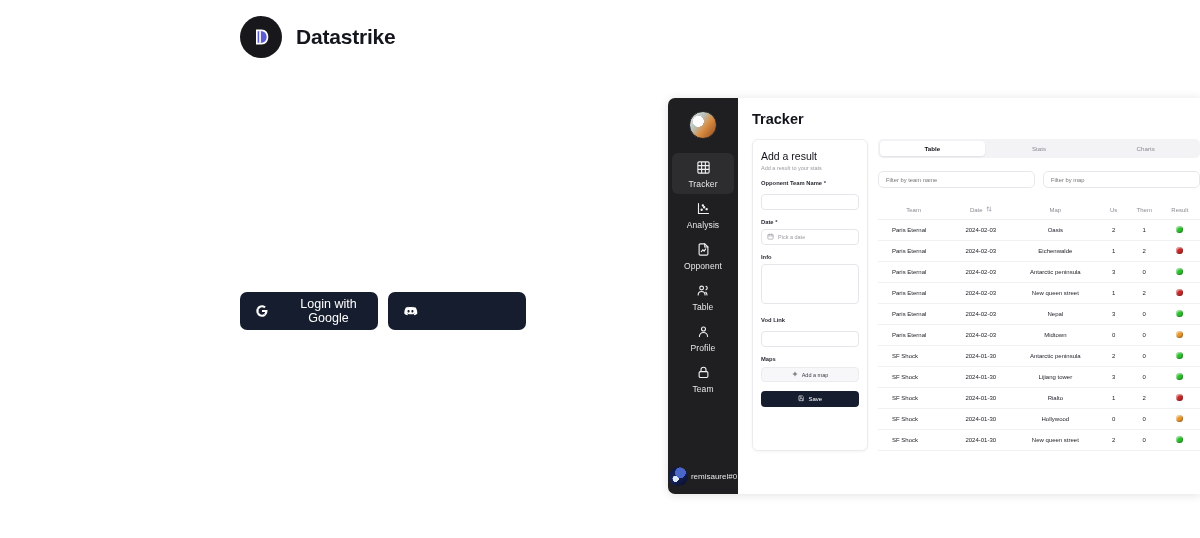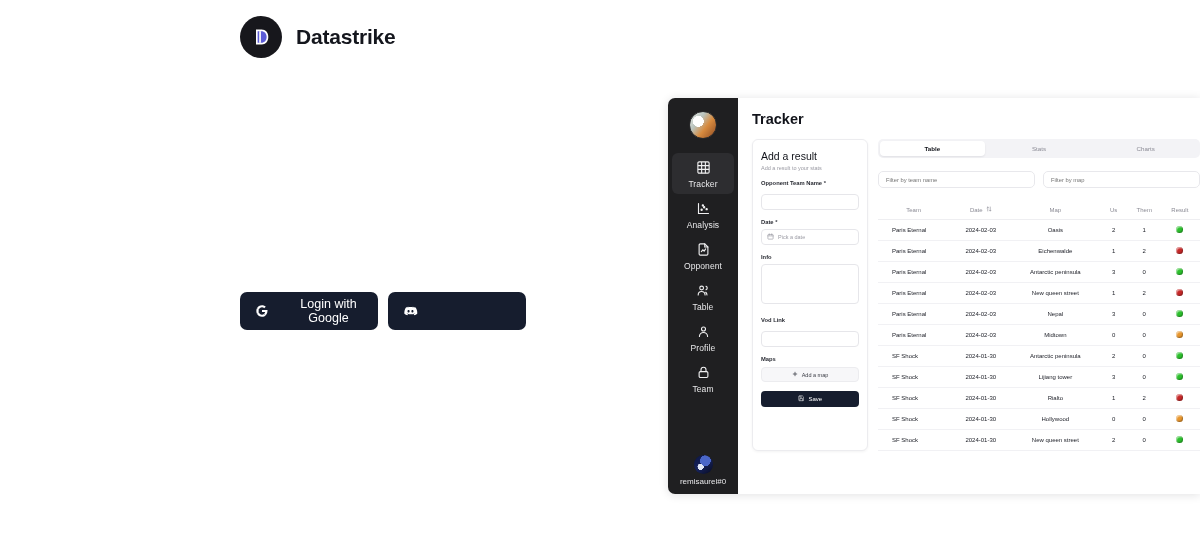--- a/index.html
+++ b/index.html
@@ -66,21 +66,21 @@
   .nav { width: 100%; display: flex; flex-direction: column; align-items: center; }
   .nav-item {
     width: 62px; padding: 6px 0 5px; border-radius: 6px;
     display: flex; flex-direction: column; align-items: center; gap: 3px;
     cursor: pointer; color: #efeff0;
   }
   .nav-item.active { background: #2d2d30; }
   .nav-item .nav-ic { width: 17px; height: 17px; display: flex; align-items: center; justify-content: center; }
   .nav-label { font-size: 8.5px; letter-spacing: 0.1px; color: #e8e8ea; }
   .side-user {
-    margin-top: auto; display: flex; flex-direction: column; align-items: center; gap: 3px;
+    margin-top: auto; display: flex; flex-direction: row; align-items: center; gap: 3px;
     cursor: pointer;
   }
   .side-user-av {
     width: 19px; height: 19px; border-radius: 50%;
     background:
       radial-gradient(circle at 60% 30%, #4a66c8 0 30%, transparent 31%),
       radial-gradient(circle at 35% 62%, #dfe6f5 0 18%, transparent 19%),
       linear-gradient(140deg, #0b1440 0%, #17235c 48%, #070b22 100%);
   }
   .side-user-name { font-size: 8px; color: #e6e6e8; }

